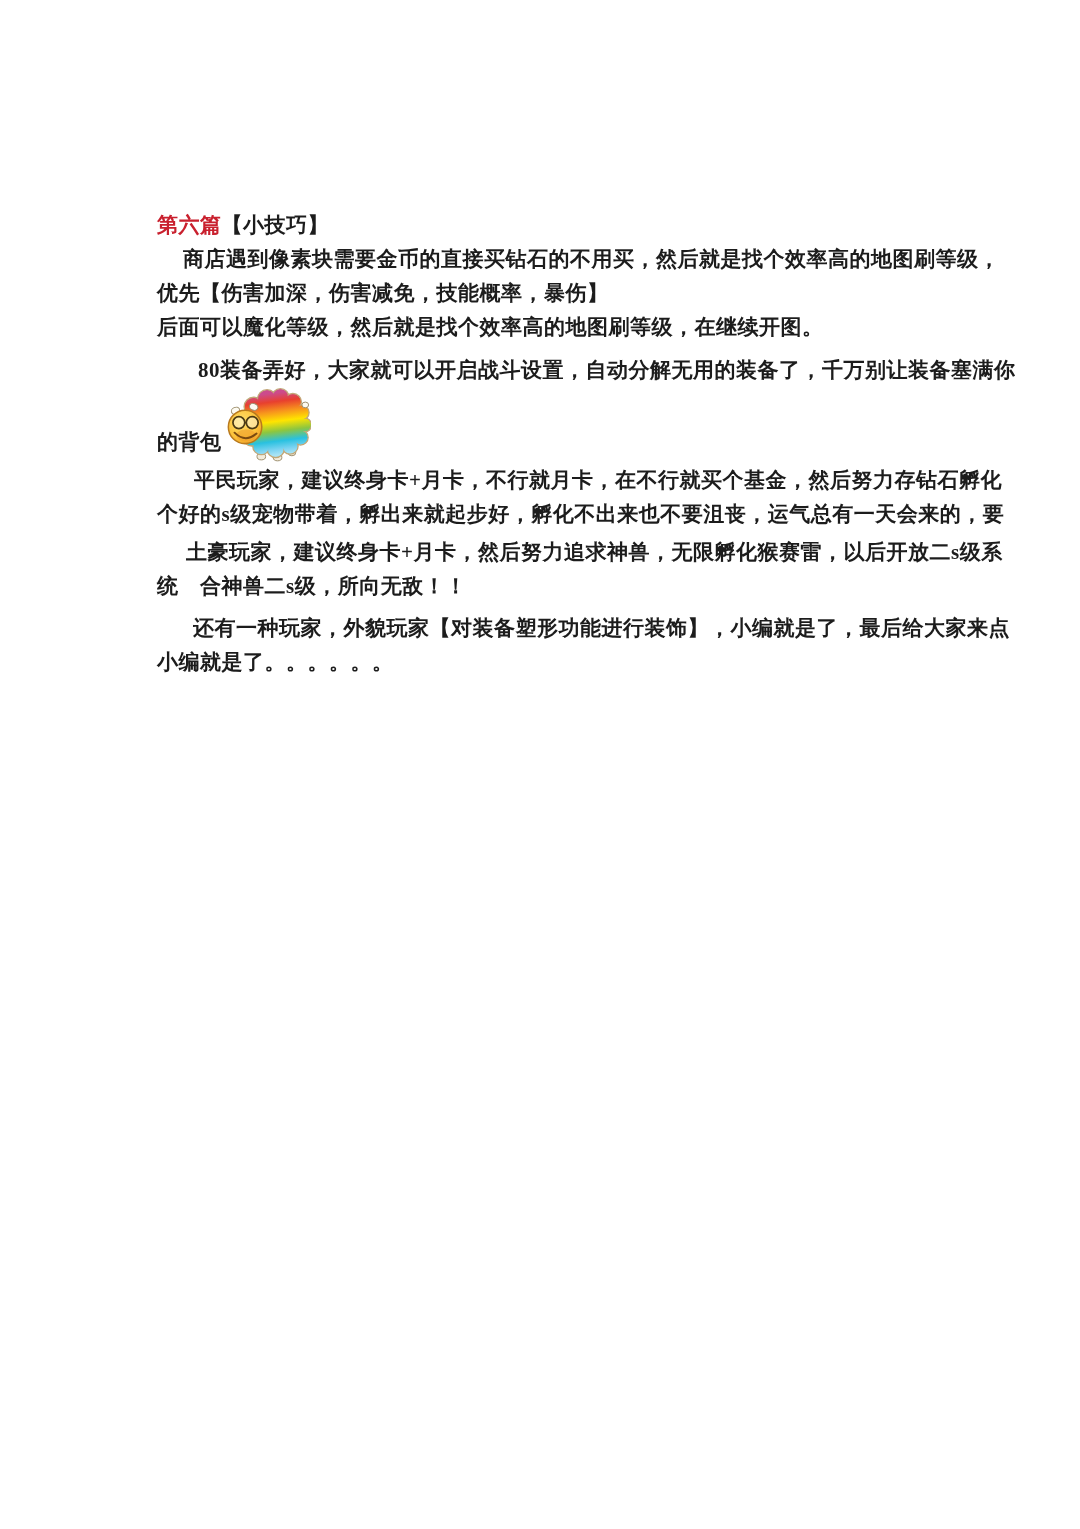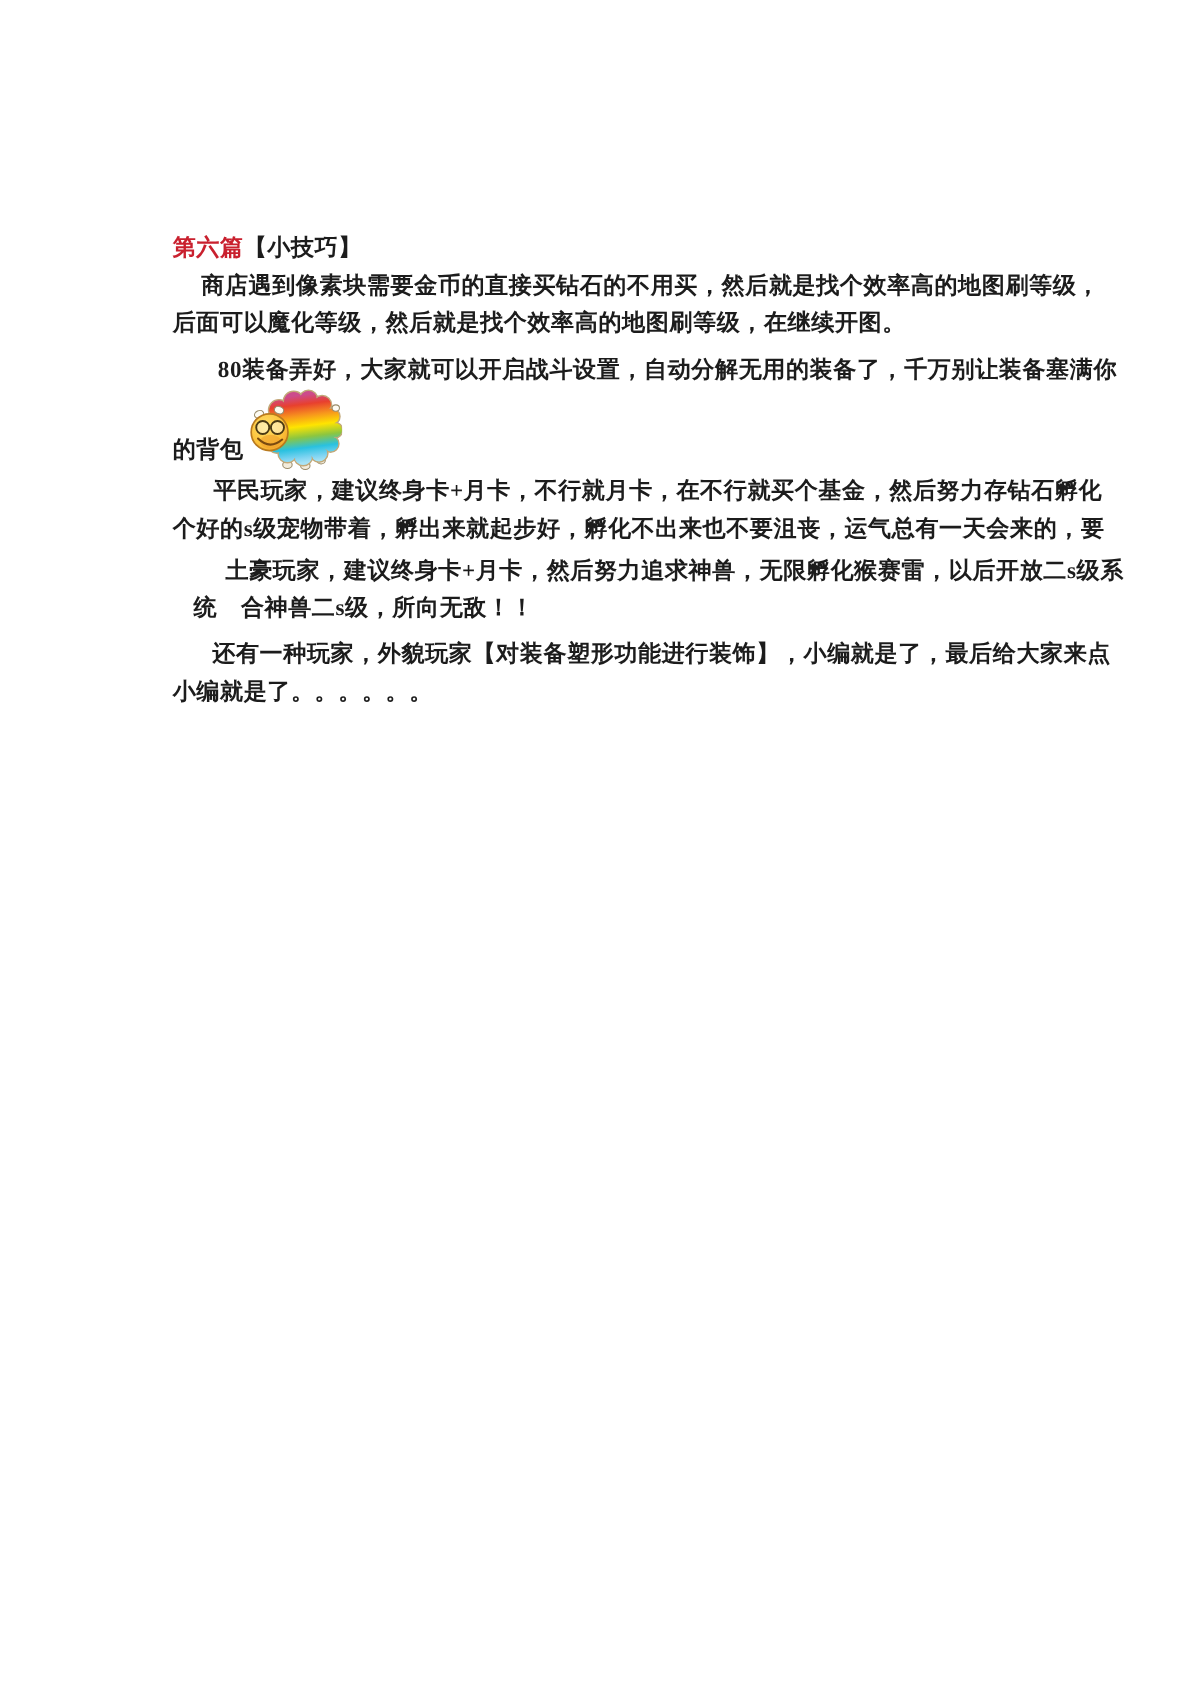--- a/index.html
+++ b/index.html
@@ -22,21 +22,21 @@
     font-size: 21px;
     line-height: 34px;
     font-weight: 700;
     letter-spacing: 0.5px;
   }
   .heading { margin: 0; font-size: 21px; line-height: 34px; }
   .heading .red { color: #c9202e; }
   .para { margin: 0; }
   .m9  { margin-top: 9px; font-family: Liberation Serif, serif; }
   .m15 { }
-  .m4  { margin-top: 4px; margin-left: 19px; }
+  .m4  { margin-top: 4px; }
   .m8  { margin-top: 8px; }
   .line { display: block; white-space: nowrap; }
   .ind26 { padding-left: 26px; }
   .ind12 { padding-left: 12px; }
   .ind41 { padding-left: 41px; }
   .ind37 { padding-left: 37px; }
   .ind29 { padding-left: 29px; }
   .ind36 { padding-left: 36px; }
   .sheep {
     display: inline-block;
@@ -50,20 +50,21 @@
 
 <div class="page">
   <div class="doc">
 
     <div class="heading">
       <span class="red">第六篇</span><span>【小技巧】</span>
     </div>
 
     <div class="para">
       <span class="line ind26">商店遇到像素块需要金币的直接买钻石的不用买，然后就是找个效率高的地图刷等级，</span>
+      <span class="line">优先【伤害加深，伤害减免，技能概率，暴伤】</span>
     </div>
 
     <div class="para">
       <span class="line">后面可以魔化等级，然后就是找个效率高的地图刷等级，在继续开图。</span>
     </div>
 
     <div class="para m9">
       <span class="line ind41">80装备弄好，大家就可以开启战斗设置，自动分解无用的装备了，千万别让装备塞满你</span>
       <span class="line"><span>的背包</span><span class="sheep"><svg viewBox="0 0 90 78" width="86" height="76" xmlns="http://www.w3.org/2000/svg">
         <defs>

